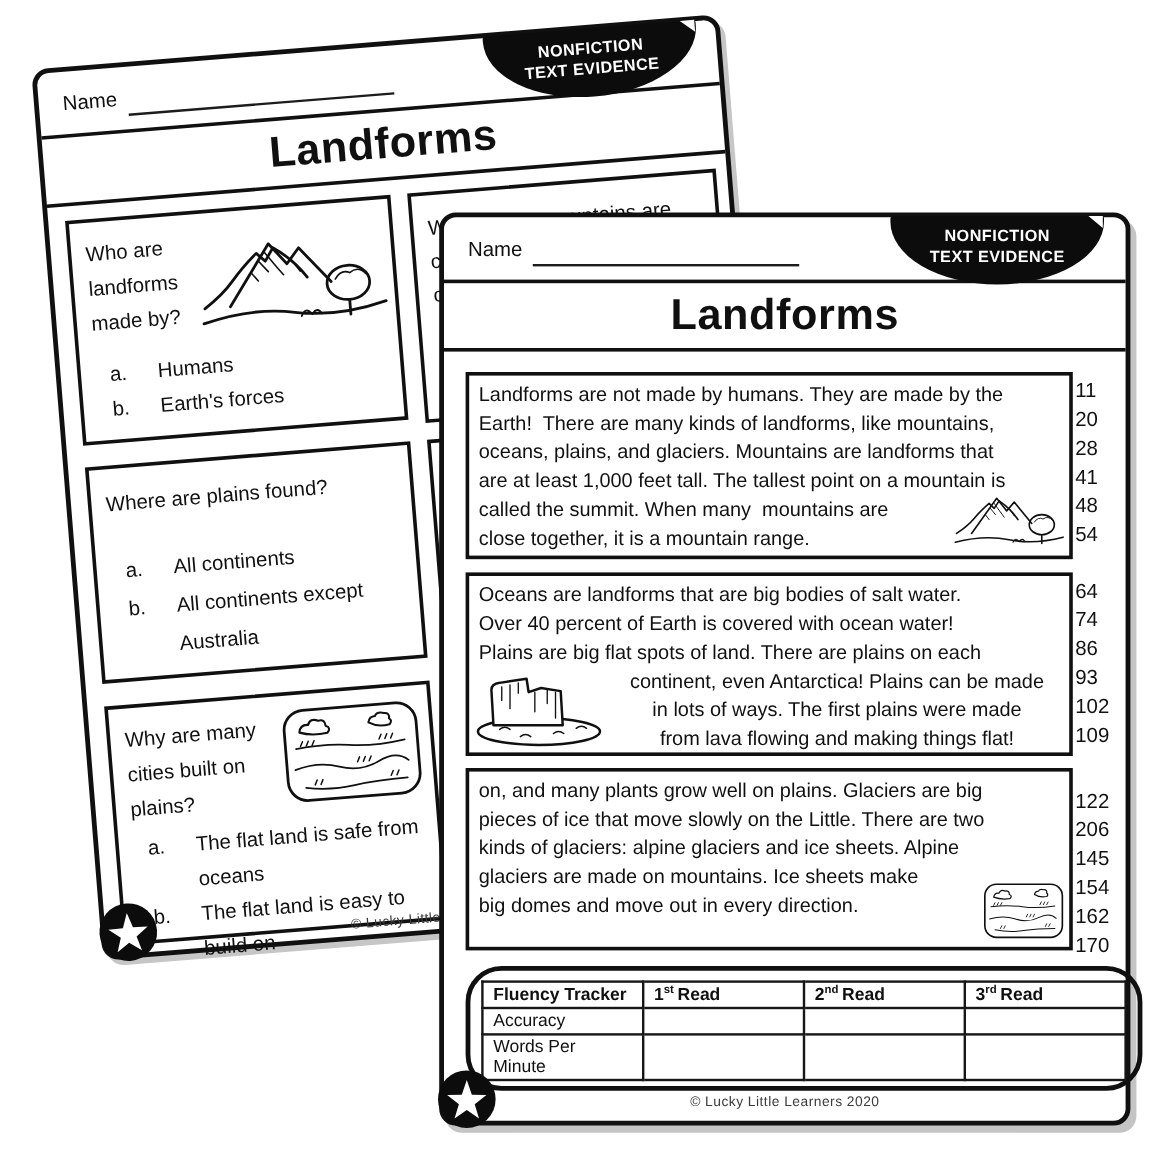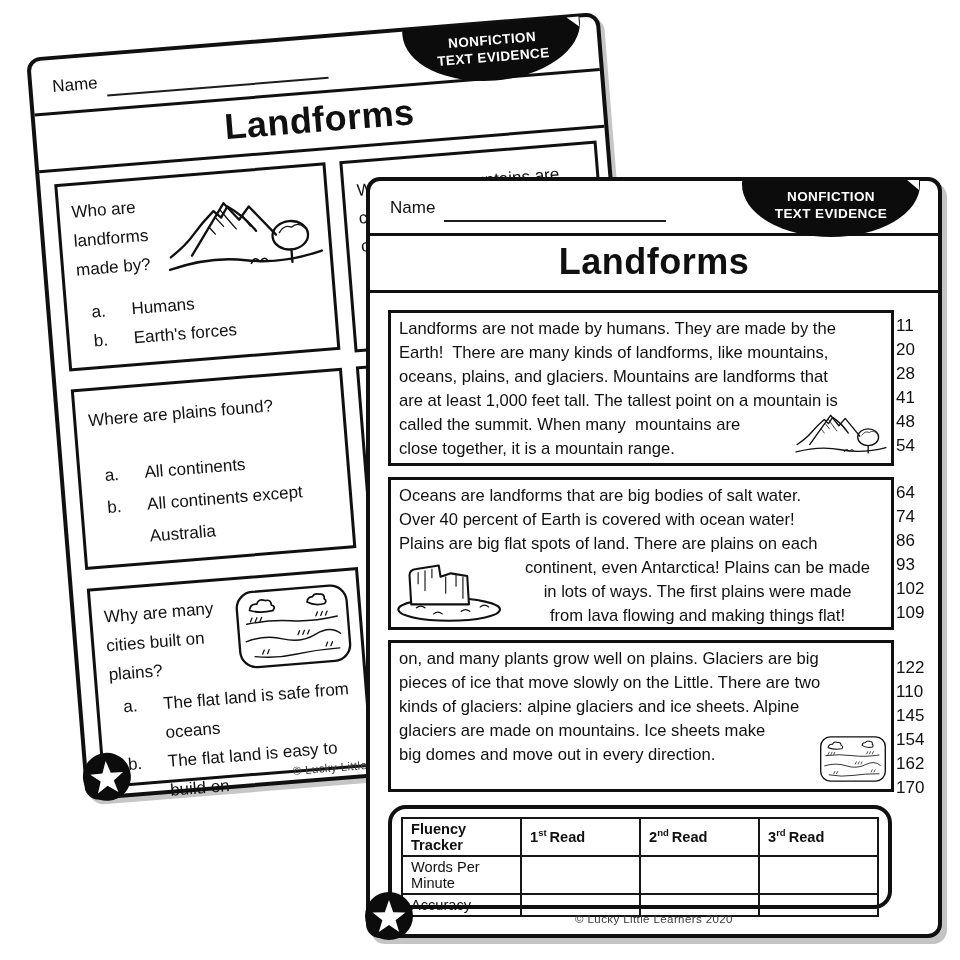--- a/index.html
+++ b/index.html
@@ -41,22 +41,22 @@
   .p2 .ind{margin-left:112px;text-align:center;}
   .art{position:absolute;}
   .p1 .art{right:3px;bottom:2px;width:94px;height:58px;}
   .p2 .art{left:3px;bottom:3px;width:112px;height:72px;}
   .p3 .art{right:4px;bottom:3px;width:68px;height:54px;}
   .counts{position:absolute;right:8px;width:34px;font-size:17px;}
   .counts div{line-height:24px;}
   .c1{top:133px;} .c2{top:300px;} .c3{top:463px;margin-top:12px;}
 
   
-  .fluency{position:absolute;left:18px;width:504px;top:624px;height:104px;border:4px solid #101010;
-           border-radius:18px;box-sizing:border-box;padding:8px 9px;}
+  .fluency{position:absolute;left:18px;width:564px;top:624px;height:104px;border:4px solid #101010;
+           border-radius:30px;box-sizing:border-box;padding:8px 9px;}
   .fluency table{width:100%;height:100%;border-collapse:collapse;table-layout:fixed;}
   .fluency td{border:2px solid #161616;padding:2px 8px;font-size:14.6px;vertical-align:middle;}
   .fhead{font-weight:700;}
   .sup{font-size:9.5px;vertical-align:super;line-height:0;}
   .read-word{margin-left:3px;text-align:right;}
 
   .page-footer{position:absolute;left:0;right:0;text-align:center;font-size:11.5px;
                letter-spacing:.4px;color:#3b3b3b;}
   .page.front .page-footer{bottom:9px;}
   .page.back .page-footer{bottom:3px;}
@@ -299,44 +299,44 @@
       <div class="ln">pieces of ice that move slowly on the Little. There are two</div>
       <div class="ln">kinds of glaciers: alpine glaciers and ice sheets. Alpine</div>
       <div class="ln cut">glaciers are made on mountains. Ice sheets make</div>
       <div class="ln cut">big domes and move out in every direction.</div>
       <svg class="art" viewBox="0 0 120 84">
           <use href="#ico-plains"></use>
         </svg>
     </div>
     <div class="counts c3">
       <div>122</div>
-      <div>110</div>
+      <div>206</div>
       <div>145</div>
       <div>154</div>
       <div>162</div>
       <div>170</div>
     </div>
 
     <div class="fluency">
       <table>
         <tbody>
             <tr>
           <td class="fhead">Fluency Tracker</td>
           <td class="fhead"><span>1</span><span class="sup">st</span><span class="read-word">Read</span></td>
           <td class="fhead"><span>2</span><span class="sup">nd</span><span class="read-word">Read</span></td>
           <td class="fhead"><span>3</span><span class="sup">rd</span><span class="read-word">Read</span></td>
         </tr>
         <tr>
-          <td>Words Per Minute</td>
+          <td>Accuracy</td>
           <td></td>
           <td></td>
           <td></td>
         </tr>
         <tr>
-          <td>Accuracy</td>
+          <td>Words Per Minute</td>
           <td></td>
           <td></td>
           <td></td>
         </tr>
       </tbody>
         </table>
     </div>
 
     <div class="page-footer">© Lucky Little Learners 2020</div>
     <svg class="star" viewBox="0 0 52 52">

